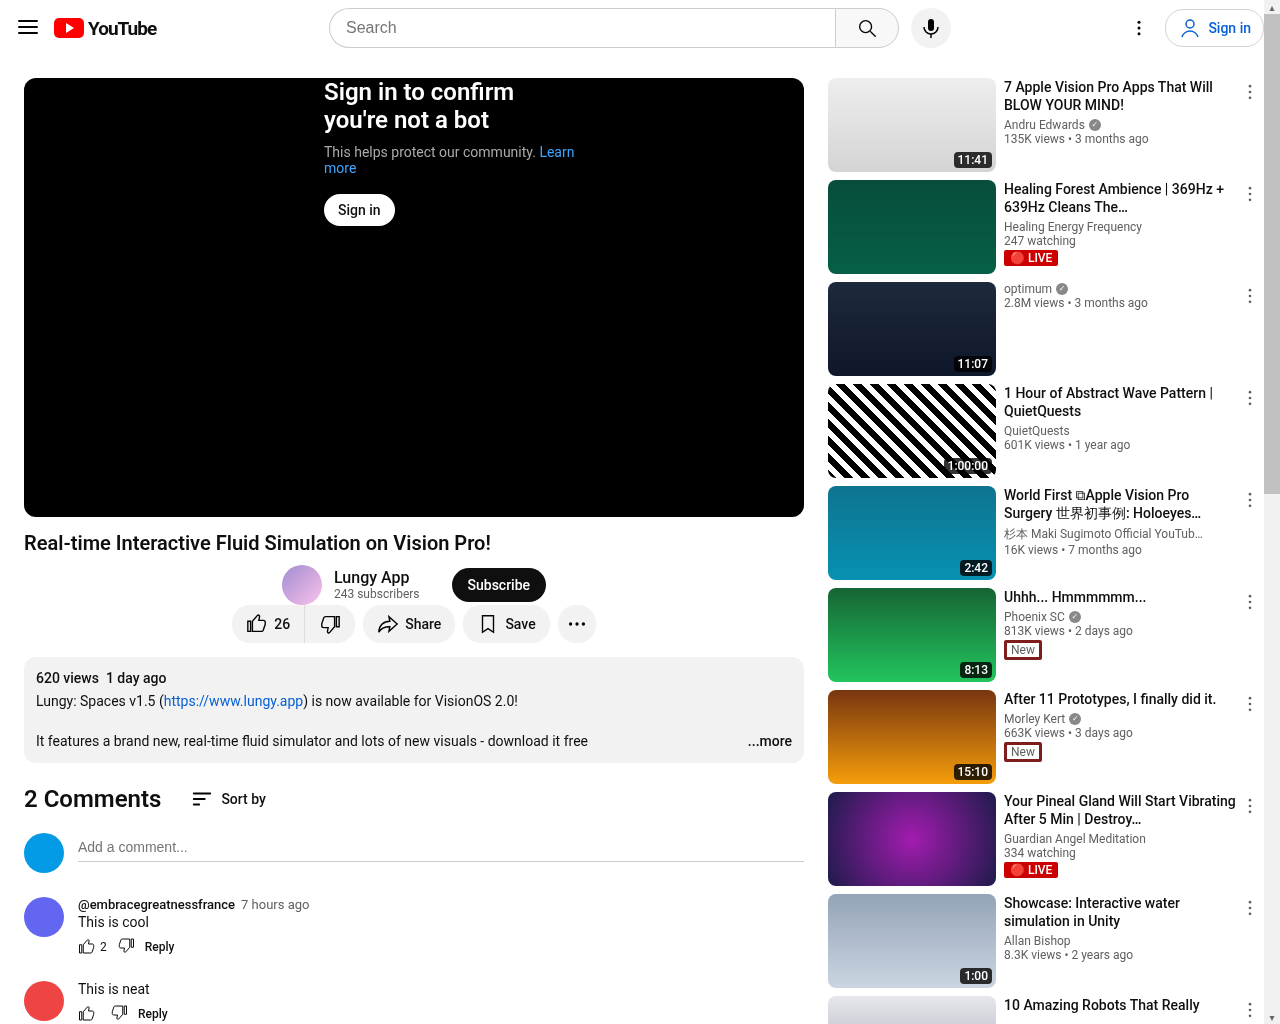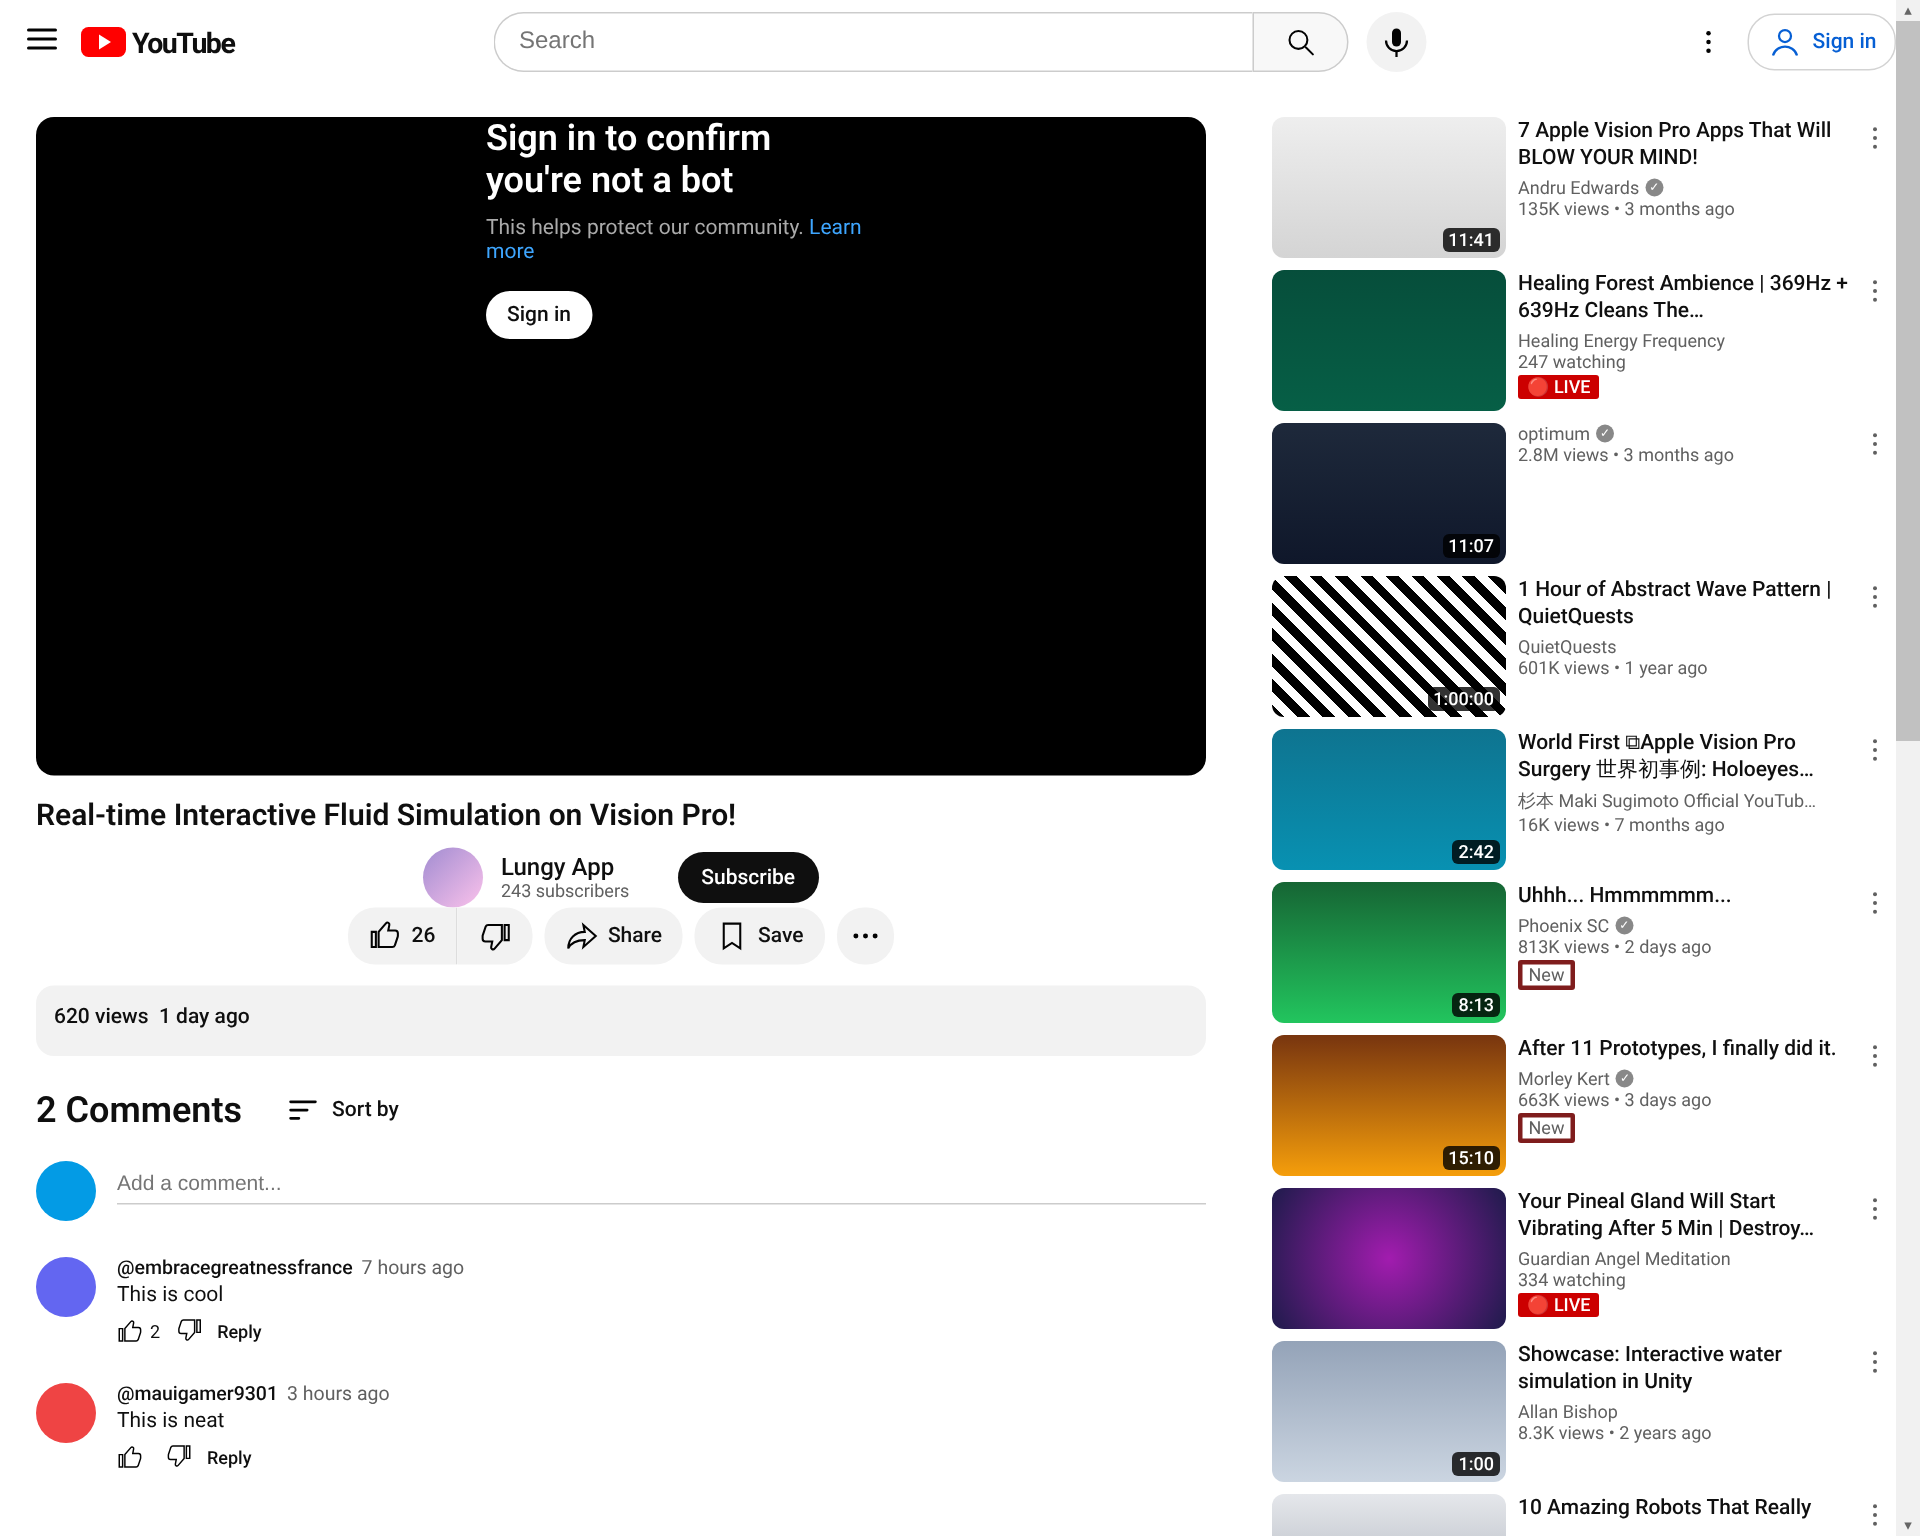--- a/index.html
+++ b/index.html
@@ -106,23 +106,22 @@
   .comment .chead .author { font-weight: 500; }
   .comment .chead .when { color: #606060; margin-left: 6px; }
   .comment .cbody { font-size: 14px; margin-bottom: 6px; }
   .cactions { display: flex; align-items: center; gap: 10px; font-size: 12px; }
   .cactions svg { width: 18px; height: 18px; }
   .cactions .reply { font-weight: 500; cursor: pointer; }
   
   .right-col { flex: 1; }
   .rec { display: flex; gap: 8px; margin-bottom: 8px; position: relative; }
   .thumb {
-    position: relative; width: 156px; height: 94px; border-radius: 8px; background: #ccc; overflow: hidden;
+    position: relative; width: 168px; height: 94px; border-radius: 8px; background: #ccc; overflow: hidden;
     flex-shrink: 0;
-    margin-left: 20px;
   }
   .thumb.t0 { background: linear-gradient(#eee,#d4d4d4); }
   .thumb.t1 { background: linear-gradient(#064e3b,#065f46); }
   .thumb.t2 { background: linear-gradient(#1e293b,#0f172a); }
   .thumb.t3 { background: repeating-linear-gradient(45deg,#000,#000 6px,#fff 6px,#fff 12px); }
   .thumb.t4 { background: linear-gradient(#0e7490,#0891b2); }
   .thumb.t5 { background: linear-gradient(#166534,#22c55e); }
   .thumb.t6 { background: linear-gradient(#78350f,#f59e0b); }
   .thumb.t7 { background: radial-gradient(circle,#a21caf,#1e1b4b); }
   .thumb.t8 { background: linear-gradient(#94a3b8,#cbd5e1); }
@@ -258,20 +257,26 @@
               <circle cx="19" cy="12" r="1.8" fill="#030303"></circle>
             </svg>
         </div>
       </div>
     </div>
 
     <div class="description">
       <div class="dhead">
         <span>620 views</span>&nbsp;&nbsp;<span>1 day ago</span>
       </div>
+      <div class="desc-body">
+        <span>Lungy: Spaces v1.5 (</span><a href="#">https://www.lungy.app</a><span>) is now available for VisionOS 2.0!</span>
+        <br><br>
+        <span>It features a brand new, real-time fluid simulator and lots of new visuals - download it free</span>
+        <span class="more" style="position:absolute;right:0;bottom:0;background:#f2f2f2;padding-left:6px;">...more</span>
+      </div>
     </div>
 
     <div class="comments-header">
       <div class="ctitle">2 Comments</div>
       <div class="sortby">
         <svg viewBox="0 0 24 24" width="22" height="22">
             <path d="M3 6h18M3 12h12M3 18h6" stroke="#030303" stroke-width="2" stroke-linecap="round"></path>
           </svg>
         <span>Sort by</span>
       </div>
@@ -300,21 +305,20 @@
                   <path d="M22 4h-3v11h3V4zM3 14c0 1.1.9 2 2 2h5l-.8 4.1c-.1.5.1 1 .5 1.3.6.5 1.5.4 2-.2L17 15V4H7c-.8 0-1.5.5-1.8 1.2l-2 6c-.1.3-.2.6-.2.8v2z" fill="none" stroke="#030303" stroke-width="1.3"></path>
                 </svg>
         </span>
         <span class="reply">Reply</span>
       </div>
     </div>
         </div>
         <div class="comment">
     <div class="avatar-sm u2"></div>
     <div style="flex:1">
-      <div class="chead"><span class="author">@mauigamer9301</span><span class="when">3 hours ago</span></div>
       <div class="cbody">This is neat</div>
       <div class="cactions">
         <span style="display:flex;align-items:center;gap:4px;">
           <svg viewBox="0 0 24 24">
                   <path d="M2 20h3V9H2v11zm19-10c0-1.1-.9-2-2-2h-5l.8-4.1c.1-.5-.1-1-.5-1.3-.6-.5-1.5-.4-2 .2L7 9v11h10c.8 0 1.5-.5 1.8-1.2l2-6c.1-.3.2-.6.2-.8v-2z" fill="none" stroke="#030303" stroke-width="1.3"></path>
                 </svg>
           <span></span>
         </span>
         <span>
           <svg viewBox="0 0 24 24">

